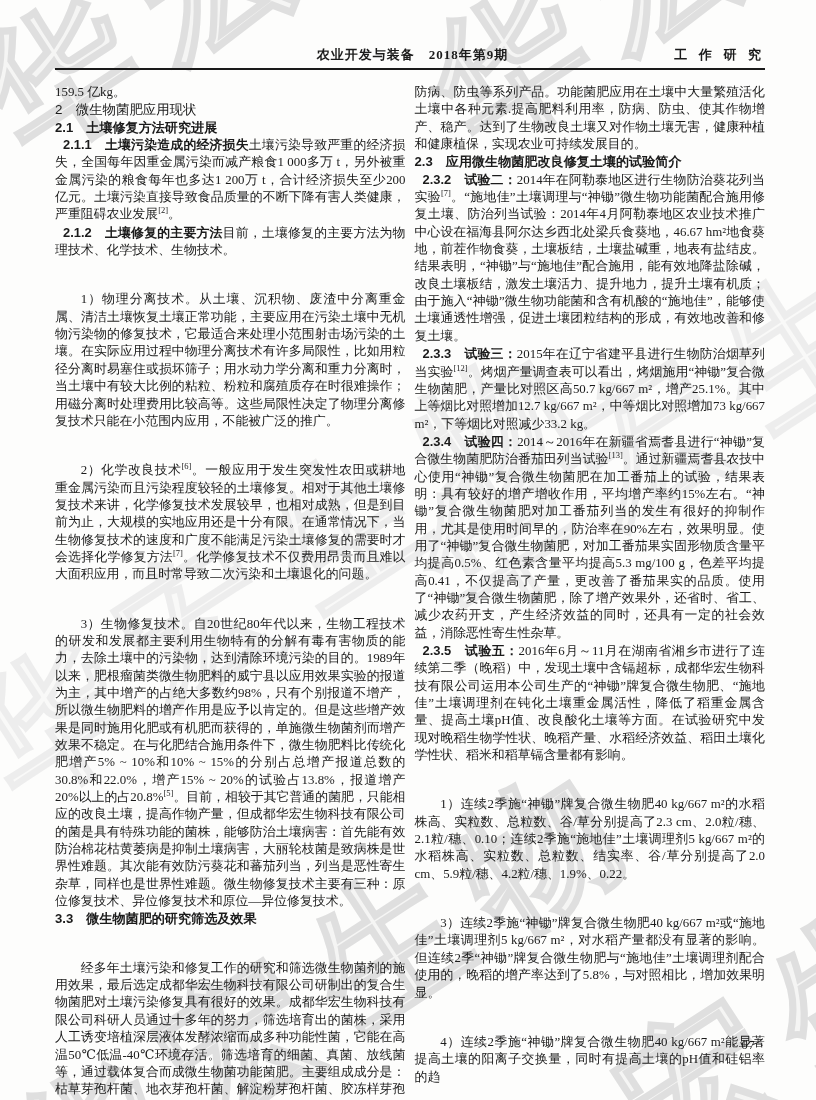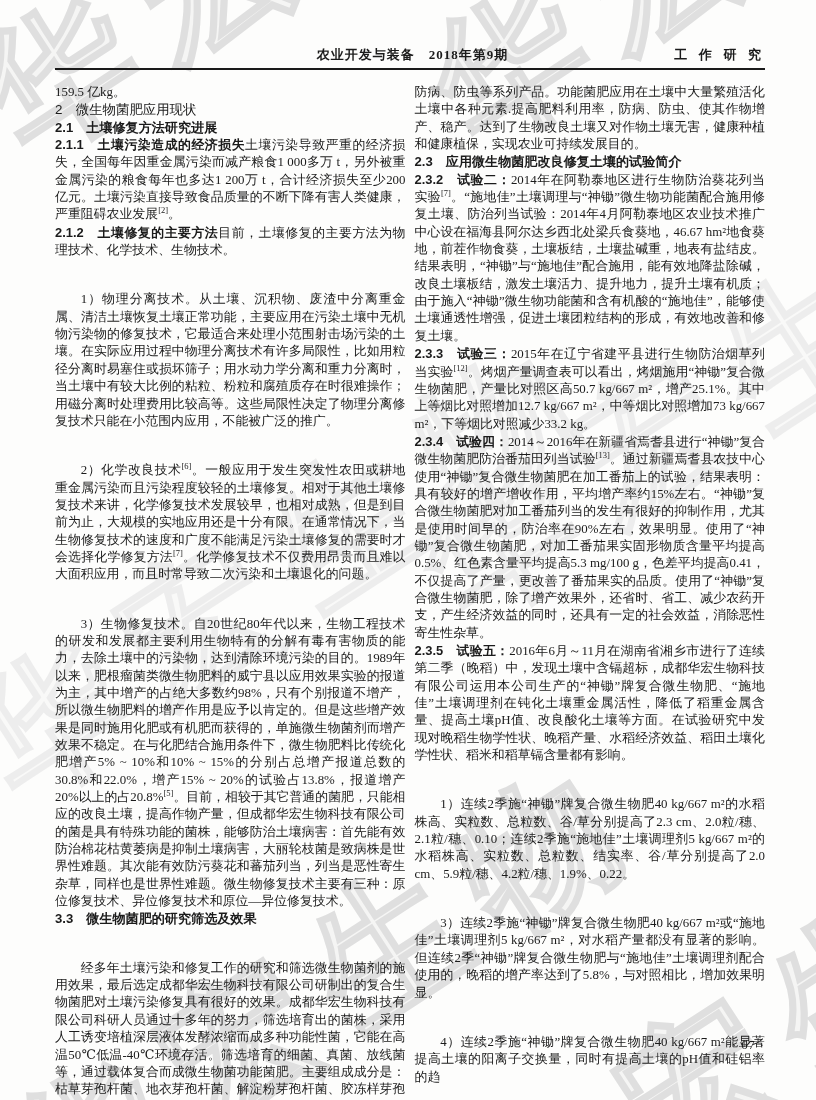--- a/index.html
+++ b/index.html
@@ -58,20 +58,21 @@
     font-family:"Liberation Sans","DejaVu Sans",sans-serif;
     font-weight:400;font-size:13.4px;
   }
   .blk.h2{
     font-family:"Liberation Sans","DejaVu Sans",sans-serif;
     font-weight:700;font-size:13.1px;
   }
   .lead{
     font-family:"Liberation Sans","DejaVu Sans",sans-serif;
     font-weight:700;
+    margin-left:8px;
   }
   sup{font-size:8.5px;line-height:0;vertical-align:super;}
   
   .ftr{
     position:absolute;right:51px;top:1038px;
     font-size:12.5px;letter-spacing:1px;z-index:2;
   }
 </style>
 </head>
 <body>

